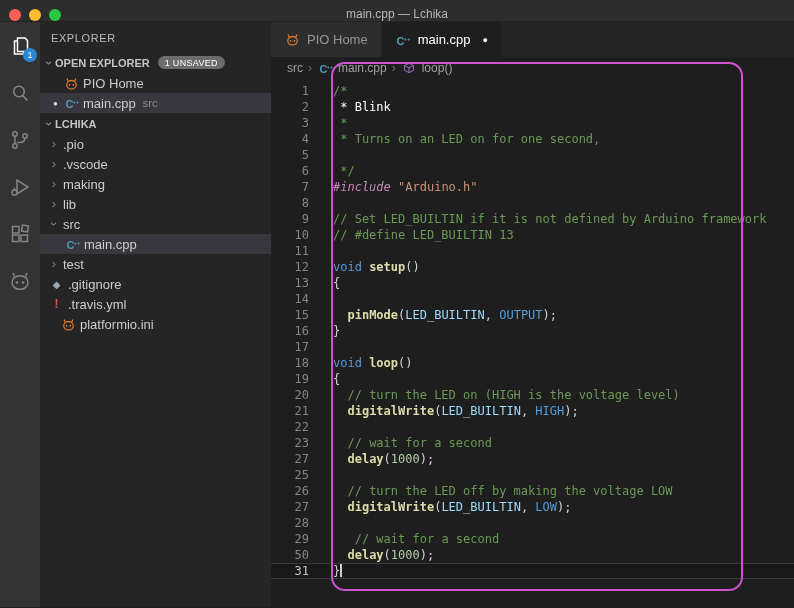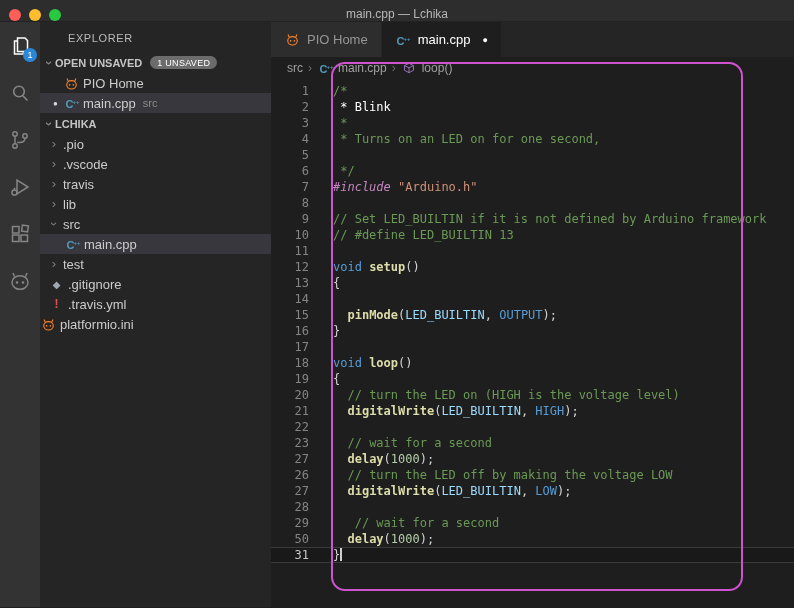--- a/index.html
+++ b/index.html
@@ -22,21 +22,21 @@
   .main { display:flex; height:585px; }
 
   
   .activitybar { width:40px; background:#333333; display:flex; flex-direction:column; align-items:center; flex-shrink:0; }
   .ab-item { width:40px; height:47px; display:flex; align-items:center; justify-content:center; color:#858585; position:relative; cursor:pointer; }
   .ab-item.active { color:#ffffff; }
   .ab-badge { position:absolute; right:3px; bottom:7px; background:#2b88d8; color:#fff; font-size:9px; min-width:14px; height:14px; border-radius:50%; display:flex; align-items:center; justify-content:center; }
 
   
   .sidebar { width:231px; background:#252526; color:#cccccc; font-size:13px; flex-shrink:0; }
-  .sidebar-title { height:30px; line-height:32px; padding-left:28px; font-size:11px; color:#bbbbbb; letter-spacing:0.6px; }
+  .sidebar-title { height:30px; line-height:32px; padding-left:11px; font-size:11px; color:#bbbbbb; letter-spacing:0.6px; }
   .section-header { height:21px; display:flex; align-items:center; font-size:11px; font-weight:bold; color:#c5c5c5; padding-left:3px; cursor:pointer; }
   .badge-pill { margin-left:8px; background:#6c6c6c; color:#ffffff; font-size:9px; font-weight:normal; padding:1.5px 7px; border-radius:8px; letter-spacing:0.3px; }
   .sb-row { height:20px; display:flex; align-items:center; cursor:pointer; white-space:nowrap; }
   .sb-row.selected { background:#37373d; }
   .sb-label { margin-left:3px; }
   .detail { color:#8b8b8b; font-size:11px; margin-left:7px; }
   .oe-slot { width:15px; display:inline-flex; justify-content:center; flex-shrink:0; }
   .mod-dot { color:#d7d7d7; font-size:8px; }
   .chev { display:inline-block; width:12px; text-align:center; color:#808080; font-size:13px; line-height:12px; flex-shrink:0; }
   .chev.down { transform:rotate(90deg); }
@@ -123,21 +123,21 @@
           <circle cx="15" cy="13.5" r="1.3" fill="currentColor" stroke="none"></circle>
         </svg>
     </div>
   </div>
 
   <div class="sidebar">
     <div class="sidebar-title">EXPLORER</div>
 
     <div class="section-header">
       <span class="chev down">›</span>
-      <span>OPEN UNSAVED</span>
+      <span>OPEN EXPLORER</span>
       <span class="badge-pill">1 UNSAVED</span>
     </div>
     <div id="open-editors">
         <div class="sb-row" style="padding-left: 8px;">
           <span class="oe-slot"></span>
           <span class="file-ic">
             <svg width="15" height="15" viewBox="0 0 16 16" fill="none" stroke="#f5822a" stroke-width="1.2">
               <path d="M4.6 5.6 L3.2 2.6 M11.4 5.6 L12.8 2.6"></path>
               <ellipse cx="8" cy="9.4" rx="5.1" ry="4.5"></ellipse>
               <circle cx="6" cy="9.4" r="0.9" fill="#f5822a" stroke="none"></circle>
@@ -169,21 +169,21 @@
         <div class="sb-row" style="padding-left: 8px;">
           <span class="chev ">›</span>
           <span class="sb-label">.pio</span>
         </div>
         <div class="sb-row" style="padding-left: 8px;">
           <span class="chev ">›</span>
           <span class="sb-label">.vscode</span>
         </div>
         <div class="sb-row" style="padding-left: 8px;">
           <span class="chev ">›</span>
-          <span class="sb-label">travis</span>
+          <span class="sb-label">making</span>
         </div>
         <div class="sb-row" style="padding-left: 8px;">
           <span class="chev ">›</span>
           <span class="sb-label">lib</span>
         </div>
         <div class="sb-row" style="padding-left: 8px;">
           <span class="chev down">›</span>
           <span class="sb-label">src</span>
         </div>
         <div class="sb-row selected" style="padding-left: 24px;">
@@ -200,21 +200,21 @@
           <span class="sb-label">test</span>
         </div>
         <div class="sb-row" style="padding-left: 8px;">
           <span class="file-ic" style="color:#9da7b0;font-size:10px">◆</span>
           <span class="sb-label">.gitignore</span>
         </div>
         <div class="sb-row" style="padding-left: 8px;">
           <span class="file-ic" style="color:#e05252;font-weight:bold;font-size:12px">!</span>
           <span class="sb-label">.travis.yml</span>
         </div>
-        <div class="sb-row" style="padding-left: 0;">
+        <div class="sb-row" style="padding-left: 20px;">
           <span class="file-ic">
             <svg width="15" height="15" viewBox="0 0 16 16" fill="none" stroke="#f5822a" stroke-width="1.2">
               <path d="M4.6 5.6 L3.2 2.6 M11.4 5.6 L12.8 2.6"></path>
               <ellipse cx="8" cy="9.4" rx="5.1" ry="4.5"></ellipse>
               <circle cx="6" cy="9.4" r="0.9" fill="#f5822a" stroke="none"></circle>
               <circle cx="10" cy="9.4" r="0.9" fill="#f5822a" stroke="none"></circle>
             </svg>
           </span>
           <span class="sb-label">platformio.ini</span>
         </div>
@@ -287,20 +287,21 @@
         <div class="code-line"><span class="ln">15</span><span class="lc"><span style="color: rgb(212, 212, 212);">  </span><span style="color: rgb(220, 220, 170); font-weight: bold;">pinMode</span><span style="color: rgb(212, 212, 212);">(</span><span style="color: rgb(156, 220, 254);">LED_BUILTIN</span><span style="color: rgb(212, 212, 212);">, </span><span style="color: rgb(86, 156, 214);">OUTPUT</span><span style="color: rgb(212, 212, 212);">);</span></span></div>
         <div class="code-line"><span class="ln">16</span><span class="lc"><span style="color: rgb(212, 212, 212);">}</span></span></div>
         <div class="code-line"><span class="ln">17</span><span class="lc"></span></div>
         <div class="code-line"><span class="ln">18</span><span class="lc"><span style="color: rgb(86, 156, 214);">void</span><span style="color: rgb(212, 212, 212);"> </span><span style="color: rgb(220, 220, 170); font-weight: bold;">loop</span><span style="color: rgb(212, 212, 212);">()</span></span></div>
         <div class="code-line"><span class="ln">19</span><span class="lc"><span style="color: rgb(212, 212, 212);">{</span></span></div>
         <div class="code-line"><span class="ln">20</span><span class="lc"><span style="color: rgb(212, 212, 212);">  </span><span style="color: rgb(106, 153, 85);">// turn the LED on (HIGH is the voltage level)</span></span></div>
         <div class="code-line"><span class="ln">21</span><span class="lc"><span style="color: rgb(212, 212, 212);">  </span><span style="color: rgb(220, 220, 170); font-weight: bold;">digitalWrite</span><span style="color: rgb(212, 212, 212);">(</span><span style="color: rgb(156, 220, 254);">LED_BUILTIN</span><span style="color: rgb(212, 212, 212);">, </span><span style="color: rgb(86, 156, 214);">HIGH</span><span style="color: rgb(212, 212, 212);">);</span></span></div>
         <div class="code-line"><span class="ln">22</span><span class="lc"></span></div>
         <div class="code-line"><span class="ln">23</span><span class="lc"><span style="color: rgb(212, 212, 212);">  </span><span style="color: rgb(106, 153, 85);">// wait for a second</span></span></div>
         <div class="code-line"><span class="ln">27</span><span class="lc"><span style="color: rgb(212, 212, 212);">  </span><span style="color: rgb(220, 220, 170); font-weight: bold;">delay</span><span style="color: rgb(212, 212, 212);">(</span><span style="color: rgb(181, 206, 168);">1000</span><span style="color: rgb(212, 212, 212);">);</span></span></div>
+        <div class="code-line"><span class="ln">25</span><span class="lc"></span></div>
         <div class="code-line"><span class="ln">26</span><span class="lc"><span style="color: rgb(212, 212, 212);">  </span><span style="color: rgb(106, 153, 85);">// turn the LED off by making the voltage LOW</span></span></div>
         <div class="code-line"><span class="ln">27</span><span class="lc"><span style="color: rgb(212, 212, 212);">  </span><span style="color: rgb(220, 220, 170); font-weight: bold;">digitalWrite</span><span style="color: rgb(212, 212, 212);">(</span><span style="color: rgb(156, 220, 254);">LED_BUILTIN</span><span style="color: rgb(212, 212, 212);">, </span><span style="color: rgb(86, 156, 214);">LOW</span><span style="color: rgb(212, 212, 212);">);</span></span></div>
         <div class="code-line"><span class="ln">28</span><span class="lc"></span></div>
         <div class="code-line"><span class="ln">29</span><span class="lc"><span style="color: rgb(212, 212, 212);">   </span><span style="color: rgb(106, 153, 85);">// wait for a second</span></span></div>
         <div class="code-line"><span class="ln">50</span><span class="lc"><span style="color: rgb(212, 212, 212);">  </span><span style="color: rgb(220, 220, 170); font-weight: bold;">delay</span><span style="color: rgb(212, 212, 212);">(</span><span style="color: rgb(181, 206, 168);">1000</span><span style="color: rgb(212, 212, 212);">);</span></span></div>
         <div class="code-line current"><span class="ln">31</span><span class="lc"><span style="color: rgb(212, 212, 212);">}</span><span class="cursor"></span></span></div>
       </div>
   </div>
 </div>
 

